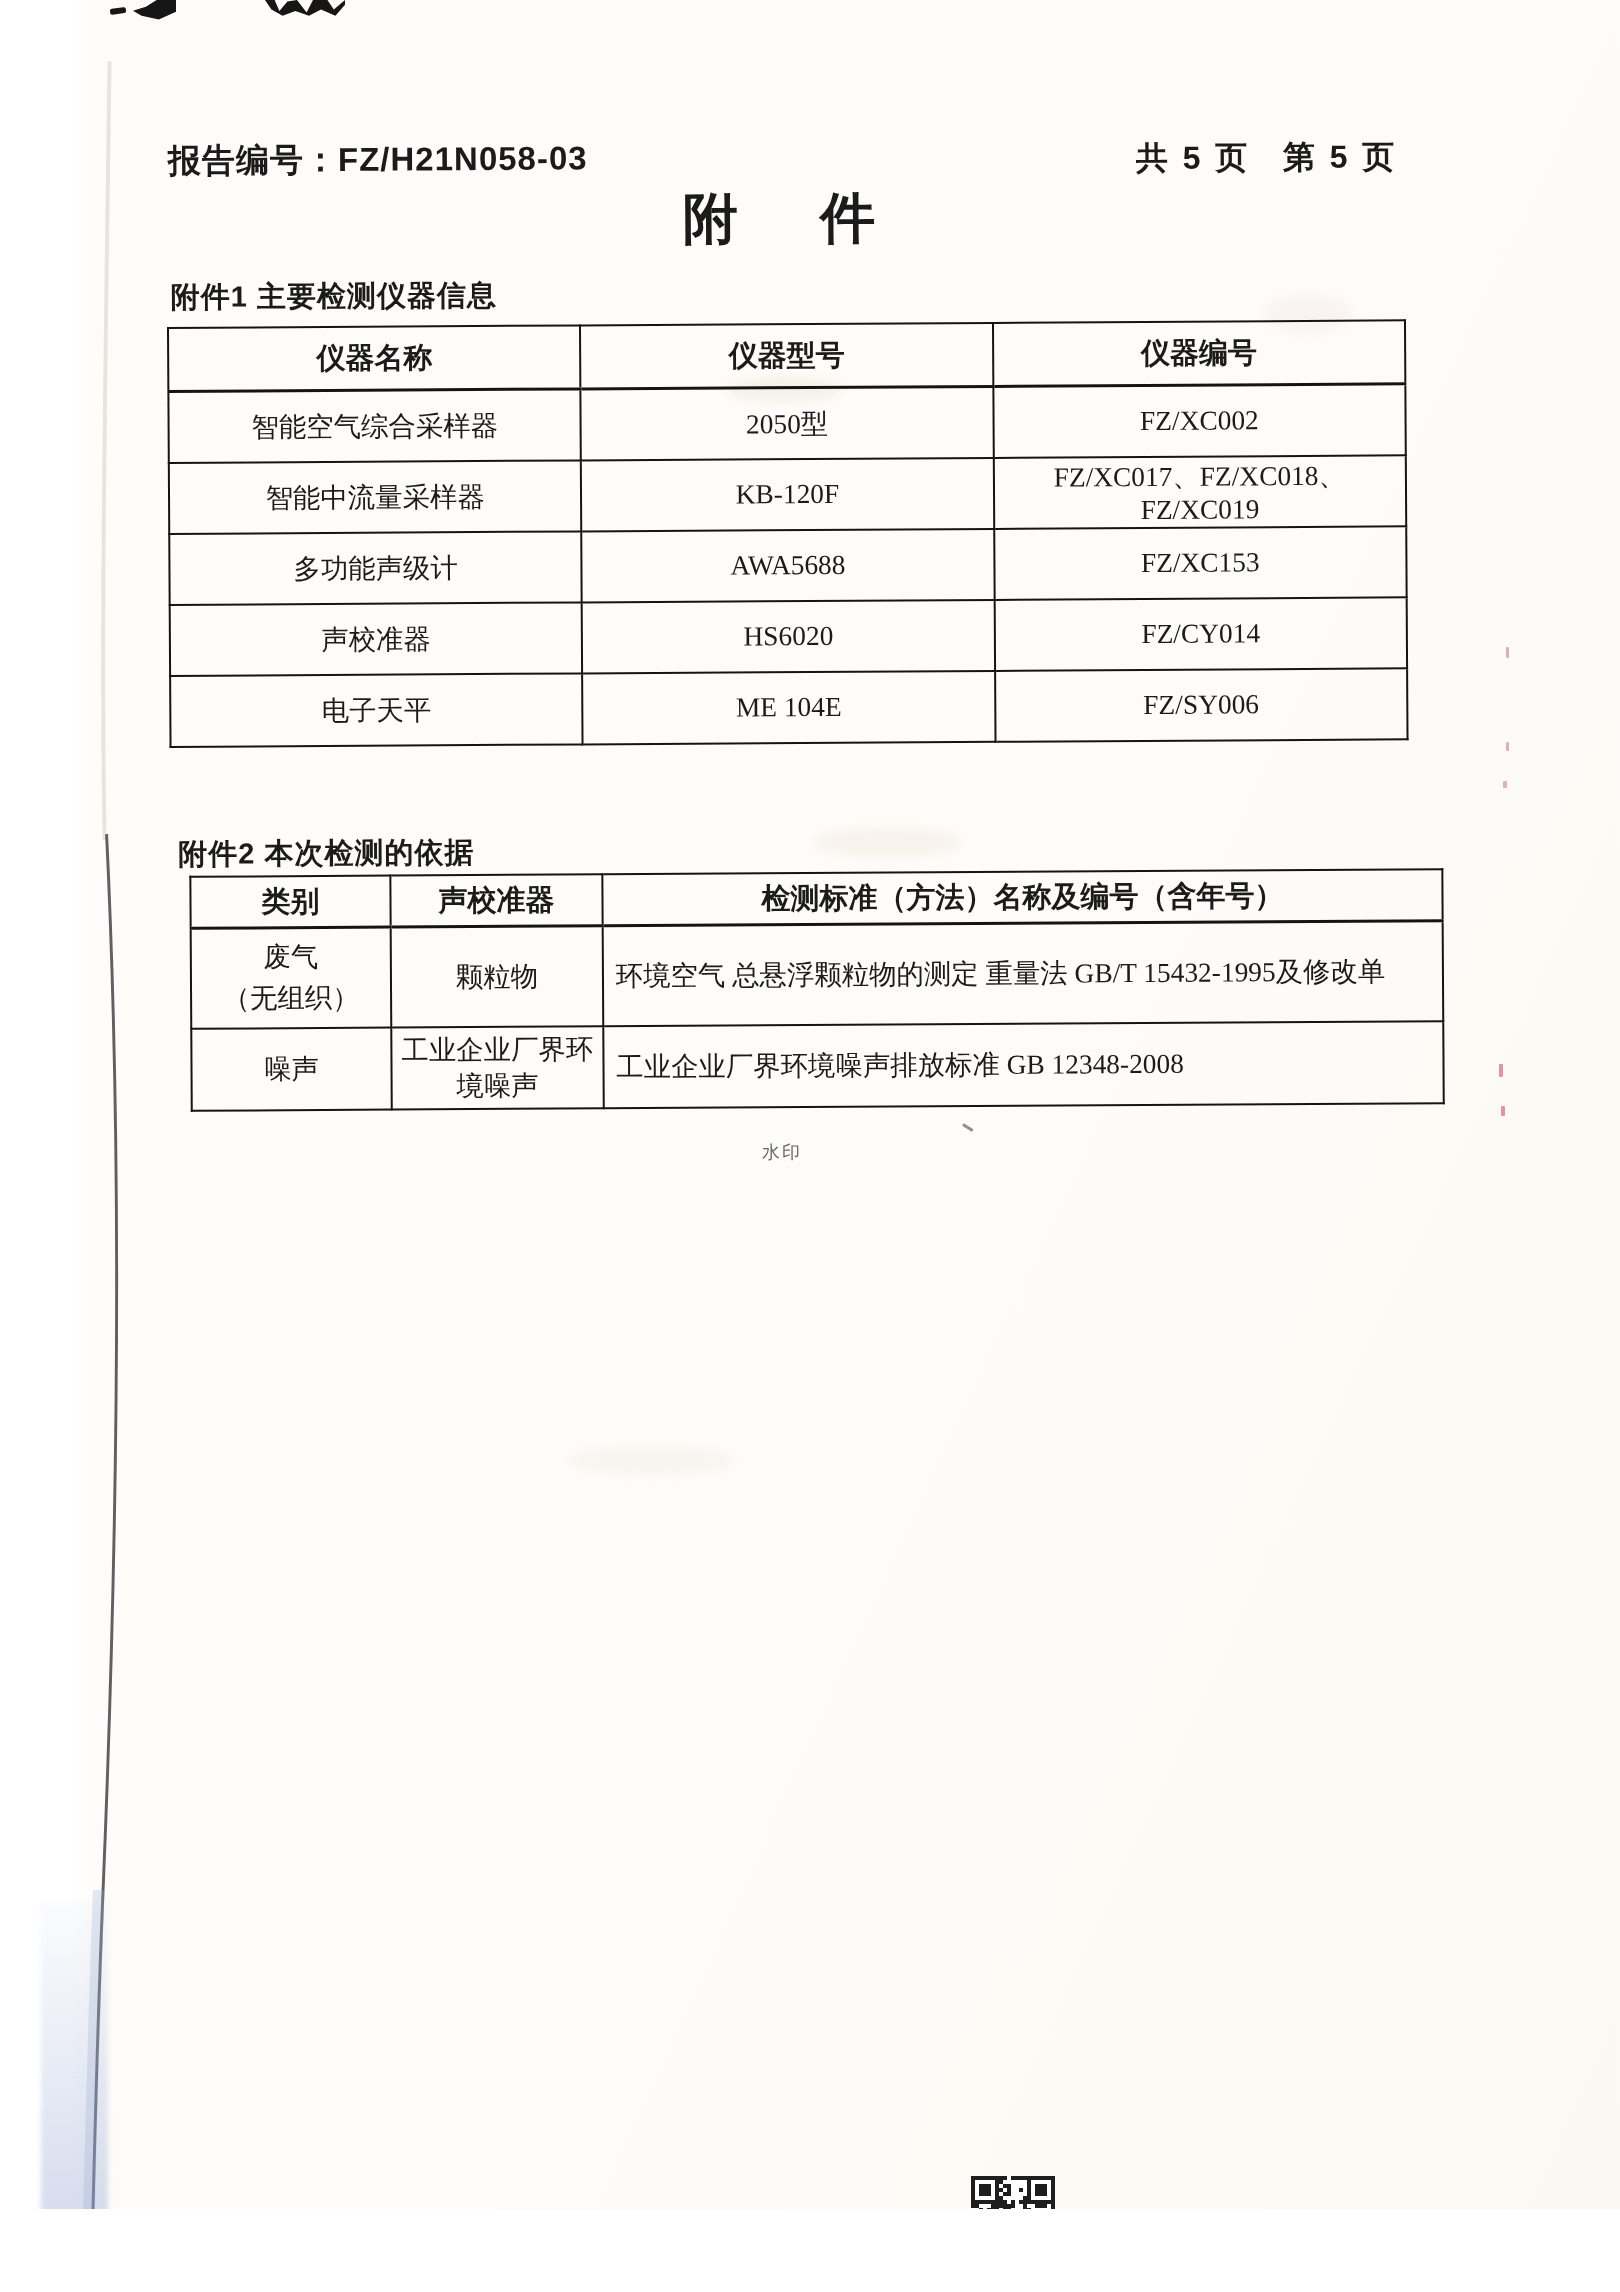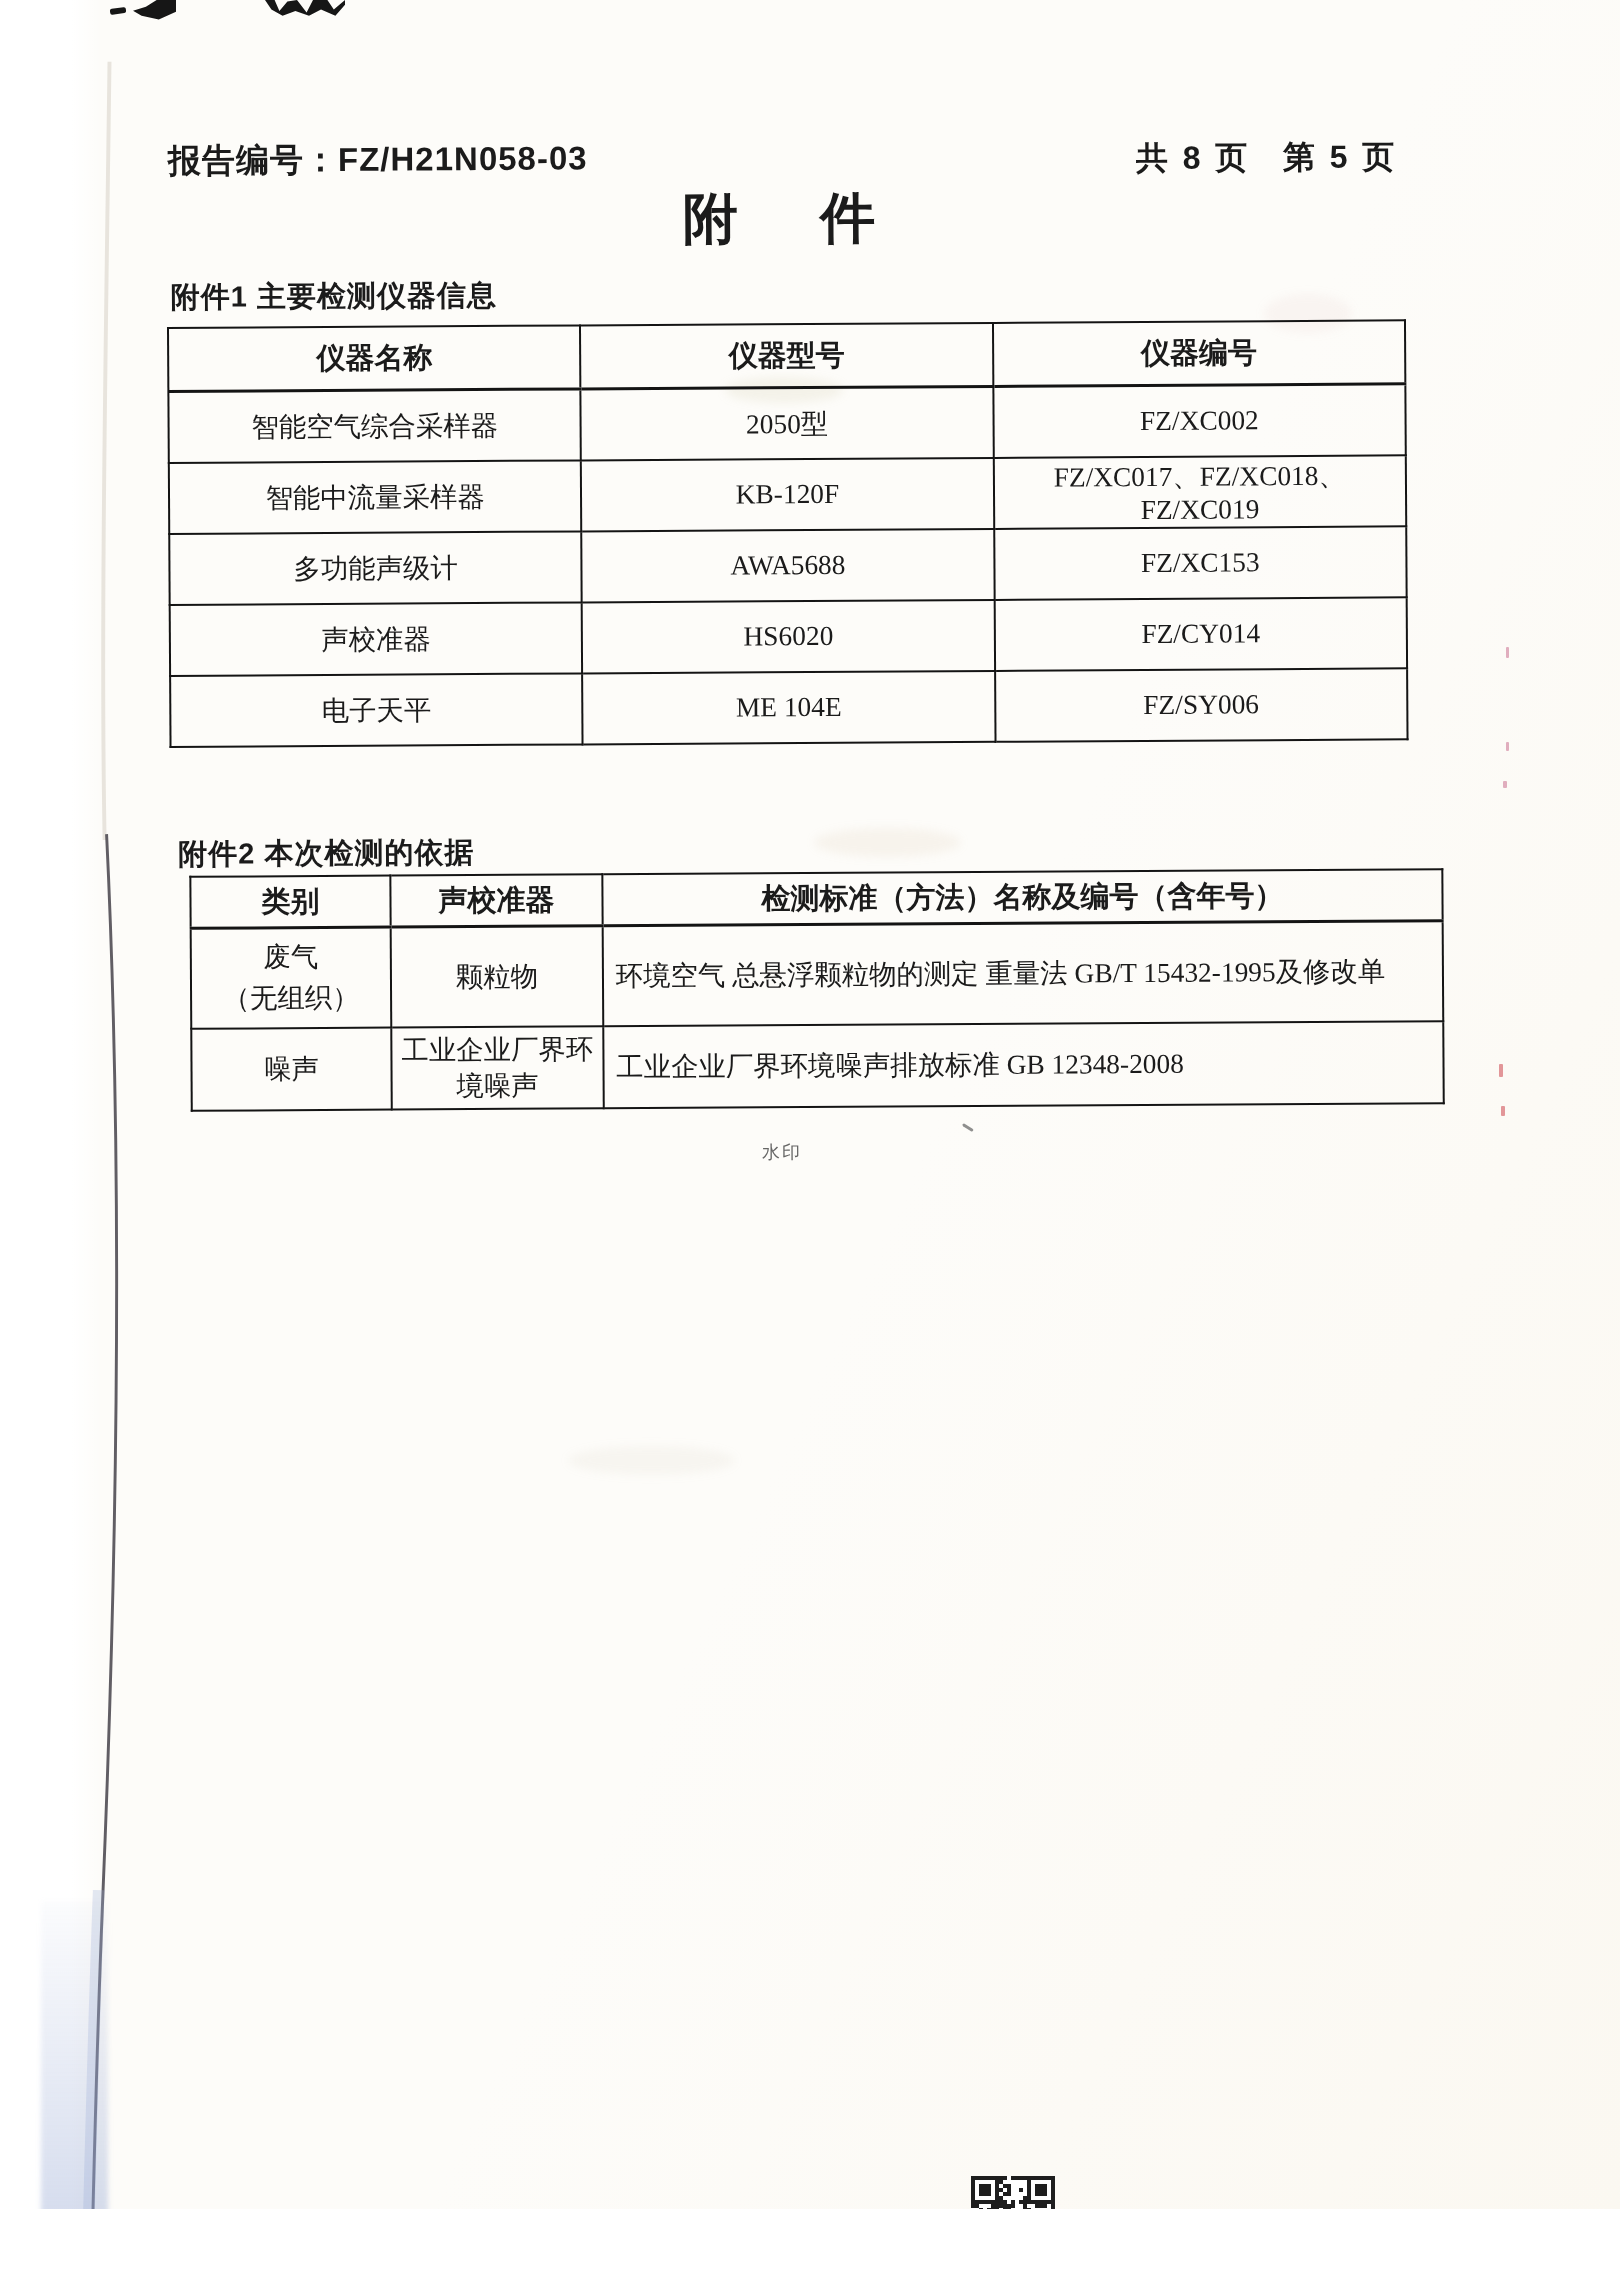--- a/index.html
+++ b/index.html
@@ -94,21 +94,21 @@
   <div class="red-tick" style="left:1501px;top:1106px;width:3.9px;height:9.8px;"></div>
   <div class="smudge" style="left:725px;top:377px;width:118px;height:25.5px;background:rgba(185,170,120,0.12);"></div>
   <div class="smudge" style="left:814px;top:828px;width:147px;height:29px;background:rgba(200,170,130,0.10);"></div>
   <div class="smudge" style="left:568px;top:1446px;width:167px;height:29px;background:rgba(180,170,140,0.08);"></div>
   <div class="smudge" style="left:1264px;top:294px;width:88px;height:39px;background:rgba(210,150,150,0.08);"></div>
 
   <div class="tilt">
 
     <div class="report-no">报告编号：FZ/H21N058-03</div>
 
-    <div class="pagination"><span>共 8 页</span><span class="gap"></span><span>第 5 页</span></div>
+    <div class="pagination"><span>共 5 页</span><span class="gap"></span><span>第 5 页</span></div>
 
     <h1 class="doc-title">附　件</h1>
 
     <h2 class="sec-heading h-a1">附件1 主要检测仪器信息</h2>
 
     <table class="t1">
       <colgroup>
           <col>
           <col>
           <col>

